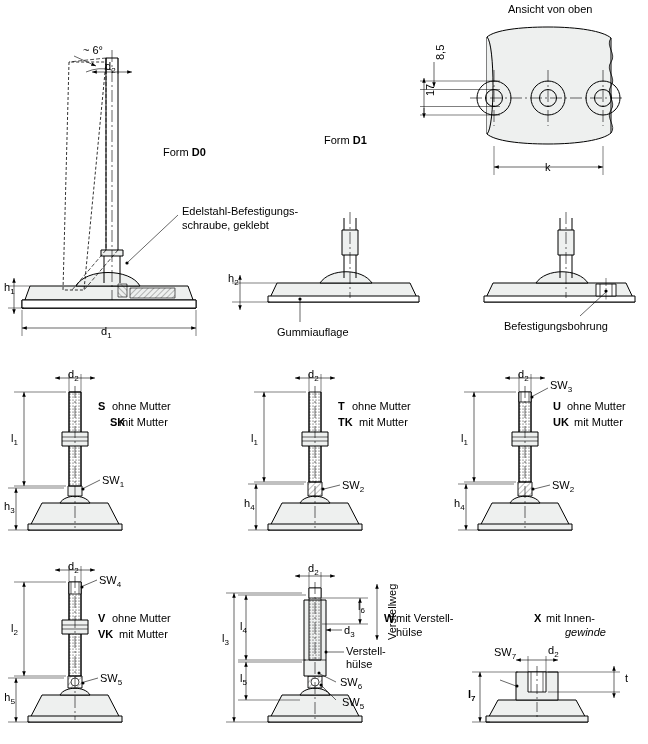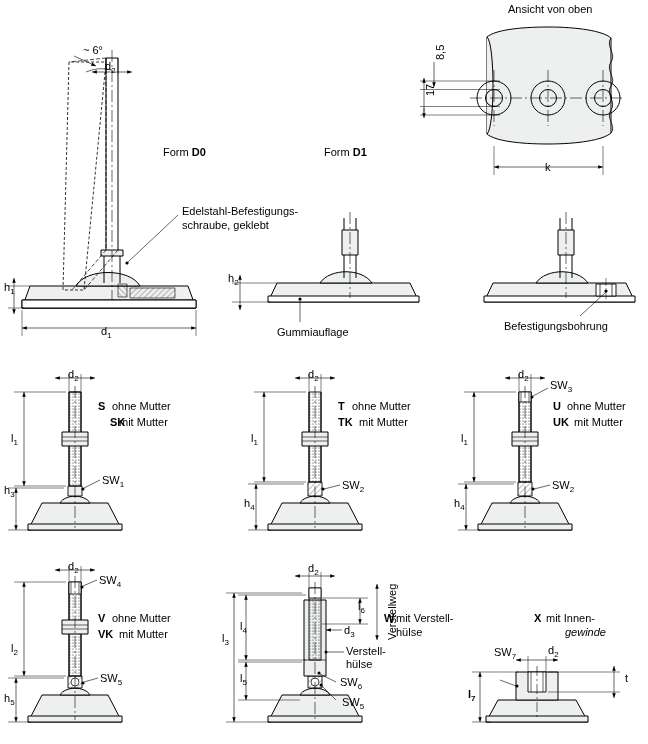--- a/index.html
+++ b/index.html
@@ -356,39 +356,39 @@
   </svg>
 
   <div class="lbl" style="left:508px;top:3px;">Ansicht von oben</div>
   <div class="lbl rot" style="left:434px;top:60px;transform:rotate(-90deg);">8,5</div>
   <div class="lbl rot" style="left:424px;top:96px;transform:rotate(-90deg);">17</div>
   <div class="lbl" style="left:545px;top:161px;">k</div>
 
   <div class="lbl" style="left:163px;top:146px;">
     <span>Form </span><b>D0</b>
   </div>
-  <div class="lbl" style="left:324px;top:146px;">
+  <div class="lbl" style="left:324px;top:134px;">
     <span>Form </span><b>D1</b>
   </div>
 
   <div class="lbl" style="left:83px;top:44px;">~ 6°</div>
 
   <div class="lbl" style="left:105px;top:60px;">d<span class="sub">2</span></div>
   <div class="lbl" style="left:4px;top:281px;">h<span class="sub">1</span></div>
   <div class="lbl" style="left:101px;top:325px;">d<span class="sub">1</span></div>
   <div class="lbl" style="left:228px;top:272px;">h<span class="sub">2</span></div>
 
   <div class="lbl" style="left:182px;top:205px;">Edelstahl-Befestigungs-</div>
   <div class="lbl" style="left:182px;top:219px;">schraube, geklebt</div>
   <div class="lbl" style="left:277px;top:326px;">Gummiauflage</div>
   <div class="lbl" style="left:504px;top:320px;">Befestigungsbohrung</div>
 
   <div class="lbl" style="left:68px;top:368px;">d<span class="sub">2</span></div>
   <div class="lbl" style="left:11px;top:432px;">l<span class="sub">1</span></div>
-  <div class="lbl" style="left:4px;top:484px;">h<span class="sub">3</span></div>
+  <div class="lbl" style="left:4px;top:500px;">h<span class="sub">3</span></div>
   <div class="lbl" style="left:102px;top:474px;text-align:right;">SW<span class="sub">1</span></div>
   <div class="lbl b" style="left:98px;top:400px;">S</div>
   <div class="lbl" style="left:112px;top:400px;"> ohne Mutter</div>
   <div class="lbl b" style="left:98px;top:416px;margin-left:12px;">SK</div>
   <div class="lbl" style="left:119px;top:416px;"> mit Mutter</div>
 
   <div class="lbl" style="left:308px;top:368px;">d<span class="sub">2</span></div>
   <div class="lbl" style="left:251px;top:432px;">l<span class="sub">1</span></div>
   <div class="lbl" style="left:244px;top:497px;">h<span class="sub">4</span></div>
   <div class="lbl" style="left:342px;top:479px;">SW<span class="sub">2</span></div>
@@ -401,22 +401,22 @@
   <div class="lbl" style="left:461px;top:432px;">l<span class="sub">1</span></div>
   <div class="lbl" style="left:454px;top:497px;">h<span class="sub">4</span></div>
   <div class="lbl" style="left:550px;top:379px;text-align:center;">SW<span class="sub">3</span></div>
   <div class="lbl" style="left:552px;top:479px;">SW<span class="sub">2</span></div>
   <div class="lbl b" style="left:553px;top:400px;">U</div>
   <div class="lbl" style="left:567px;top:400px;"> ohne Mutter</div>
   <div class="lbl b" style="left:553px;top:416px;">UK</div>
   <div class="lbl" style="left:574px;top:416px;"> mit Mutter</div>
 
   <div class="lbl" style="left:68px;top:560px;">d<span class="sub">2</span></div>
-  <div class="lbl" style="left:11px;top:622px;margin-top:20px;">l<span class="sub">2</span></div>
-  <div class="lbl" style="left:4px;top:692px;">h<span class="sub">5</span></div>
+  <div class="lbl" style="left:11px;top:622px;">l<span class="sub">2</span></div>
+  <div class="lbl" style="left:4px;top:692px;font-family:Liberation Mono, monospace;">h<span class="sub">5</span></div>
   <div class="lbl" style="left:99px;top:574px;">SW<span class="sub">4</span></div>
   <div class="lbl" style="left:100px;top:672px;">SW<span class="sub">5</span></div>
   <div class="lbl b" style="left:98px;top:612px;">V</div>
   <div class="lbl" style="left:112px;top:612px;"> ohne Mutter</div>
   <div class="lbl b" style="left:98px;top:628px;">VK</div>
   <div class="lbl" style="left:119px;top:628px;"> mit Mutter</div>
 
   <div class="lbl" style="left:308px;top:562px;">d<span class="sub">2</span></div>
   <div class="lbl" style="left:240px;top:620px;text-align:right;">l<span class="sub">4</span></div>
   <div class="lbl" style="left:240px;top:672px;">l<span class="sub">5</span></div>

